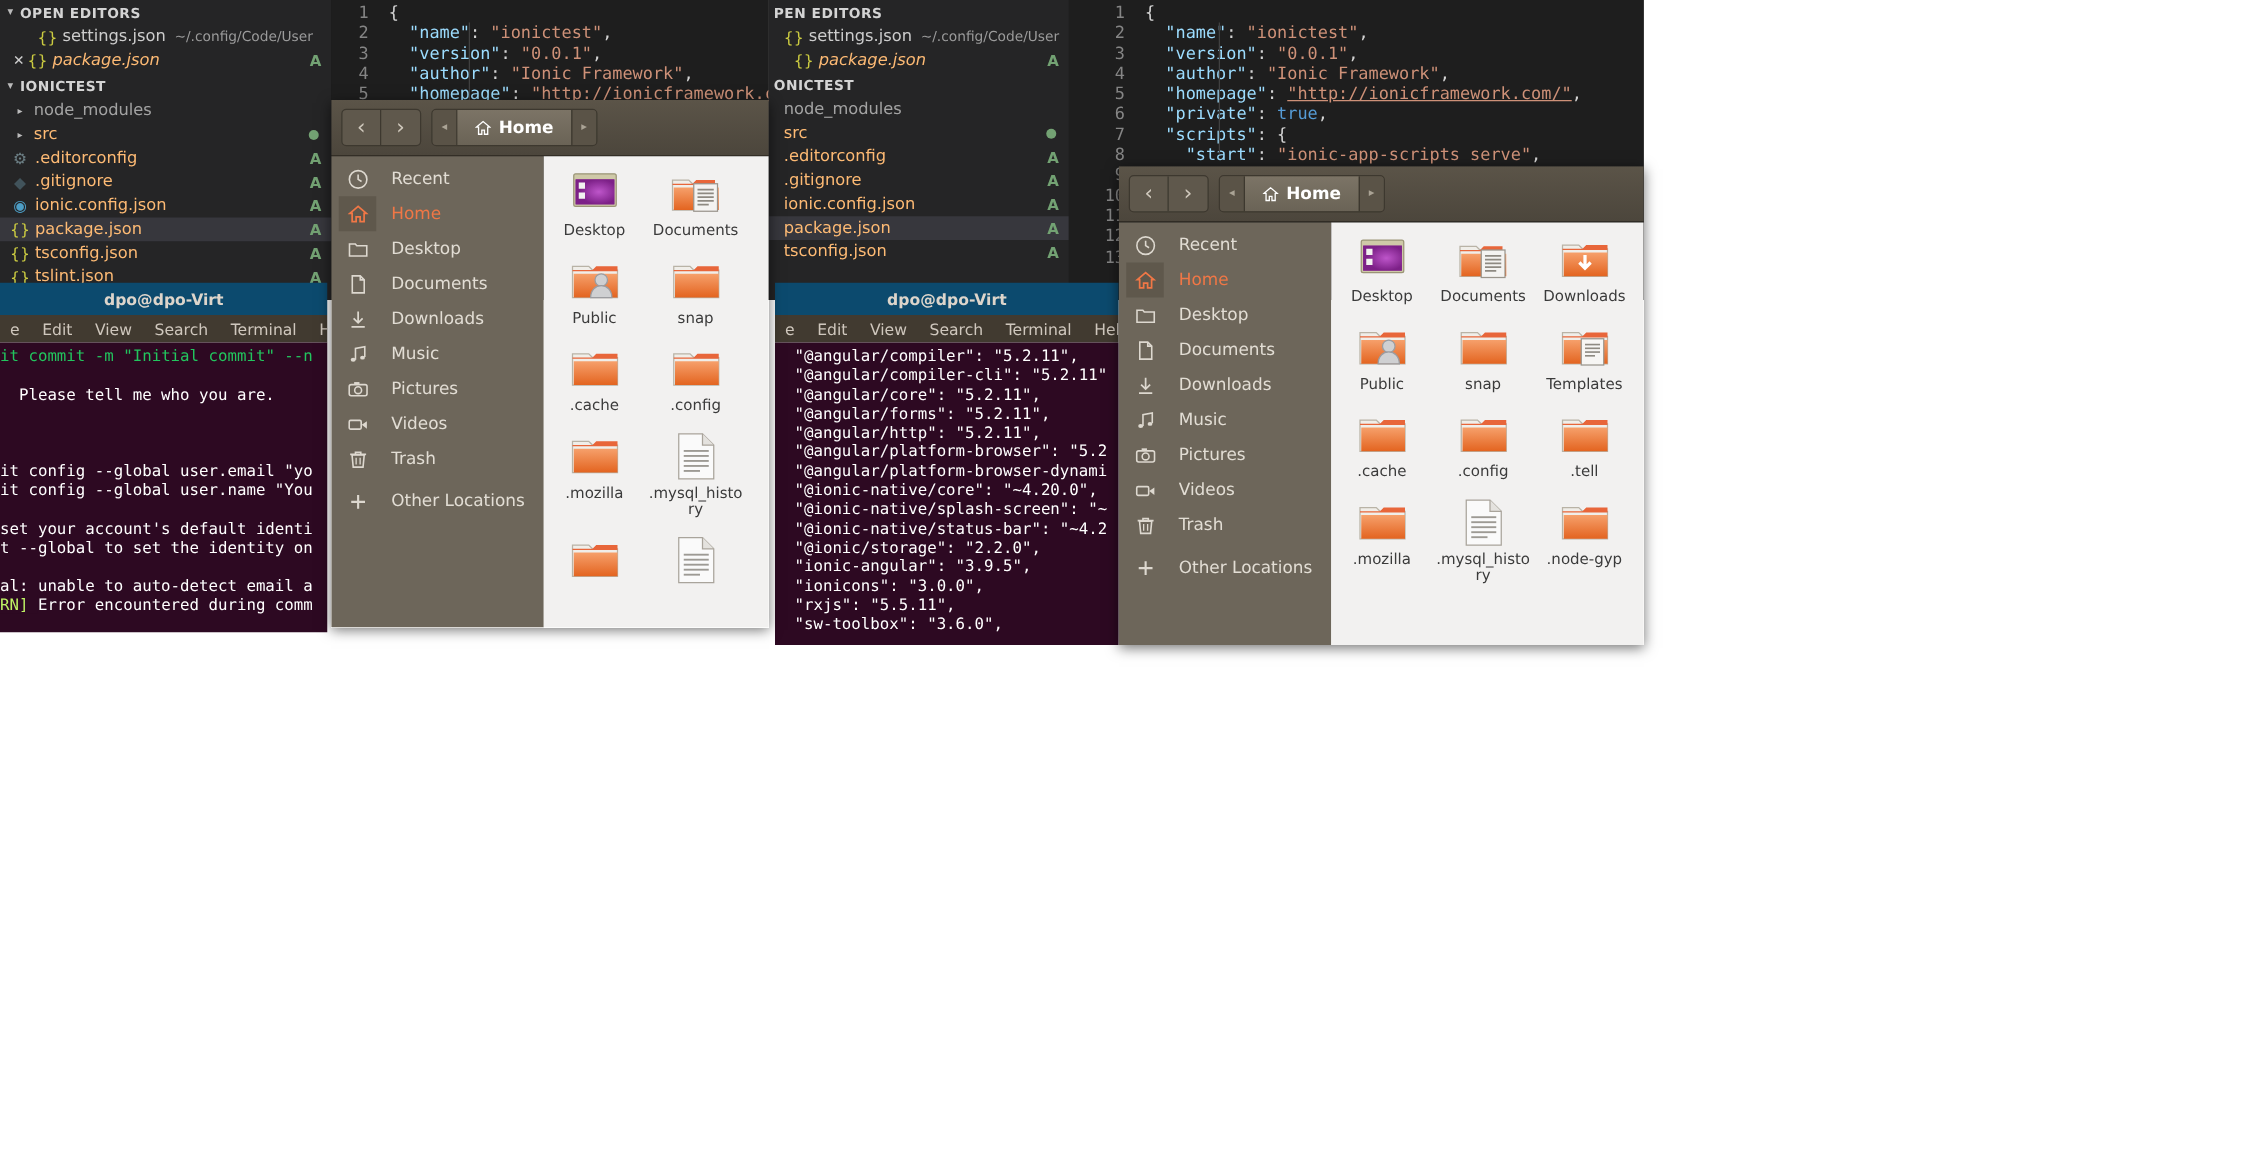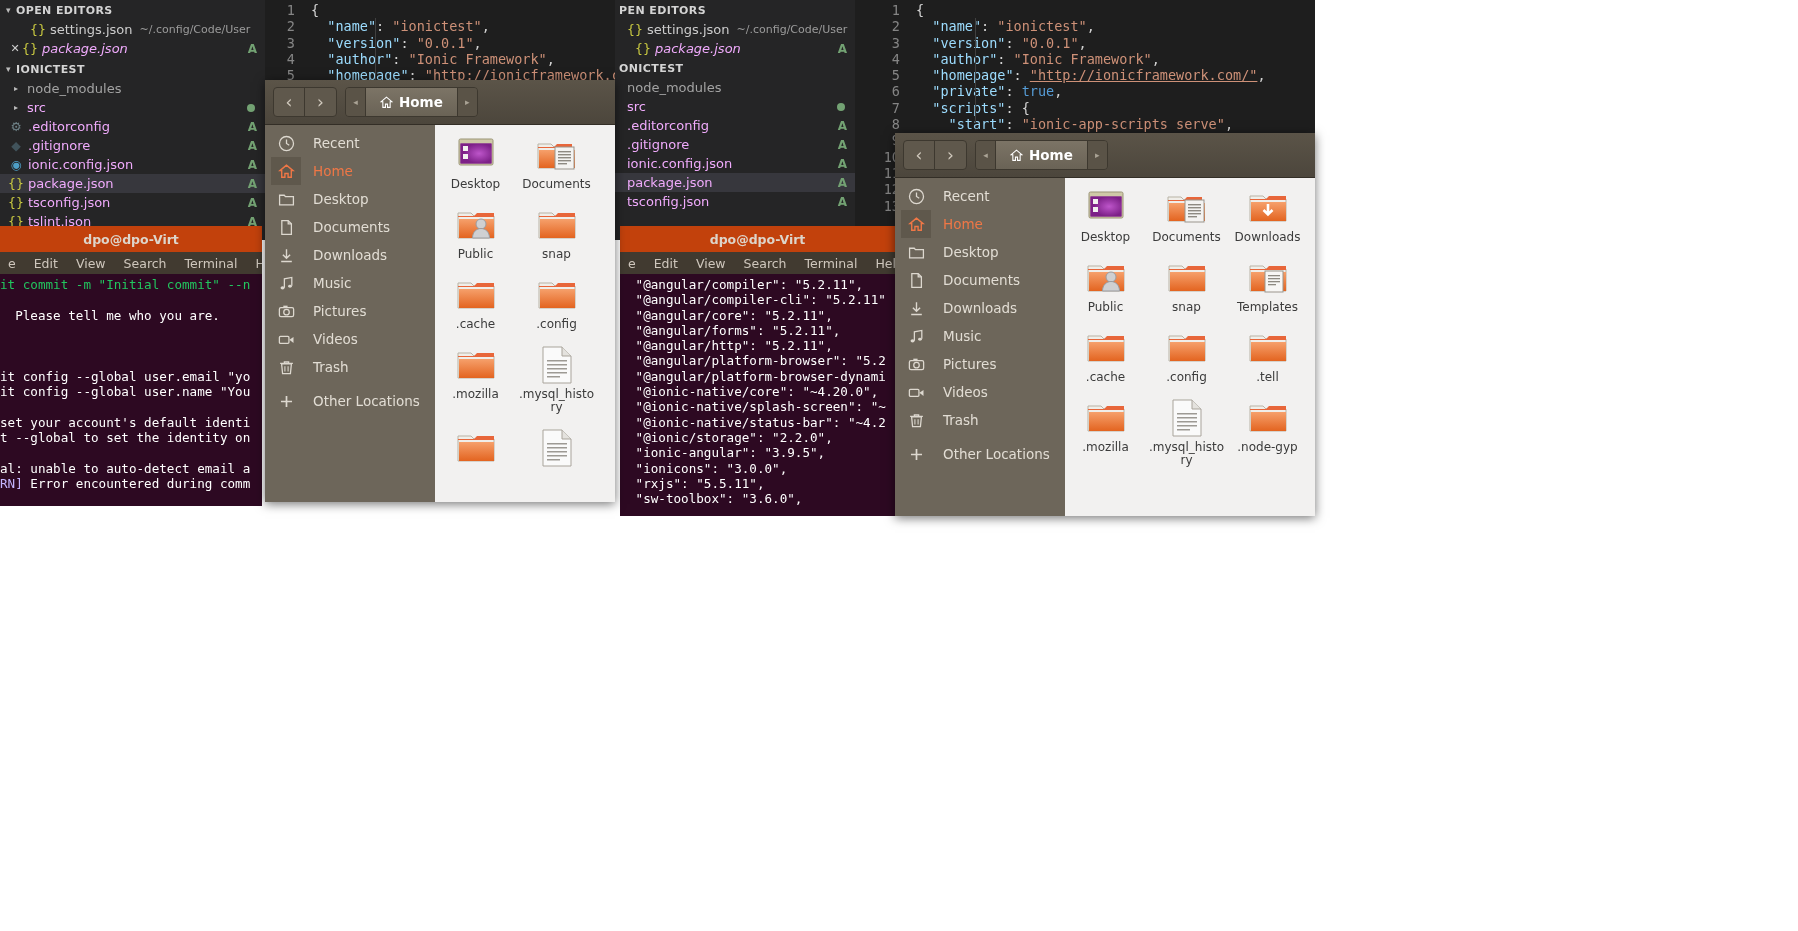--- a/index.html
+++ b/index.html
@@ -35,21 +35,21 @@
     white-space: nowrap; color:#cfcfcf;
   }
   .vs-row.sel { background:#37373d; }
   .vs-row .close-x { width: 14px; color:#cfcfcf; font-size: 11px; text-align:center; }
   .vs-row .fi { width: 16px; text-align:center; margin-right: 4px; font-size: 12.5px; }
   .fi-json { color:#cbcb41; }
   .fi-gear { color:#6d8086; }
   .fi-diamond { color:#41535b; }
   .fi-target { color:#4d9ec6; }
   .vs-row .nm { color:#cccccc; }
-  .vs-row .nm.green { color:#f0abfc; }
+  .vs-row .nm.green { color:#fdba74; }
   .vs-row .nm.grey { color:#a3a3a3; }
   .vs-row .nm.italic { font-style: italic; }
   .vs-row .sub { color:#9b9b9b; font-size: 11px; margin-left: 7px; }
   .vs-row .badge {
     position:absolute; right: 8px; color:#73a273; font-size: 12px; font-weight: 600;
   }
   .vs-row .dot {
     position:absolute; right: 10px; width:8px; height:8px; border-radius:50%;
     background:#73a273;
   }
@@ -64,40 +64,40 @@
   .k-key { color:#9cdcfe; }
   .k-str { color:#ce9178; }
   .k-bool { color:#569cd6; }
   .k-punct { color:#d4d4d4; }
   .k-link { color:#ce9178; text-decoration: underline; }
   .indent-guide { position:absolute; width:1px; background:#404040; }
 
   
   .term { position:absolute; overflow:hidden; }
   .term-title {
-    height: 26px; background:#c2410c;
+    height: 26px; background:#0c4a6e;
     display:flex; align-items:center; justify-content:center;
     color:#ddd5cb; font-size: 12.5px; font-weight: bold;
     font-family:"DejaVu Sans", sans-serif;
   }
   .term-menu {
     height: 22px; background:#413a30;
     display:flex; align-items:center; gap: 18px; padding-left: 8px;
     color:#cfc7bd; font-size: 12.5px;
     font-family:"DejaVu Sans", sans-serif;
   }
   .term-body {
     background:#2d0922; color:#ffffff;
     font-family:"DejaVu Sans Mono", monospace;
     font-size: 12.6px; line-height: 15.3px;
     padding: 3px 0 0 0; white-space: pre; overflow:hidden;
   }
   .t-green { color:#22c55e;text-align:center; }
   .t-white { color:#ffffff; }
-  .t-red  { color:#c4b5fd; background:#2d0922; }
+  .t-red  { color:#bef264; background:#2d0922; }
   .t-line { white-space: pre; }
 
   
   .gtk { position:absolute; overflow:hidden;
     box-shadow: 0 2px 10px rgba(0,0,0,.55);
     font-family:"DejaVu Sans", sans-serif; }
   .gtk-header {
     height: 45px; background: linear-gradient(#5b5448,#4c463c);
     border-bottom: 1px solid #332e26;
     display:flex; align-items:center; padding: 0 8px; gap: 8px;

